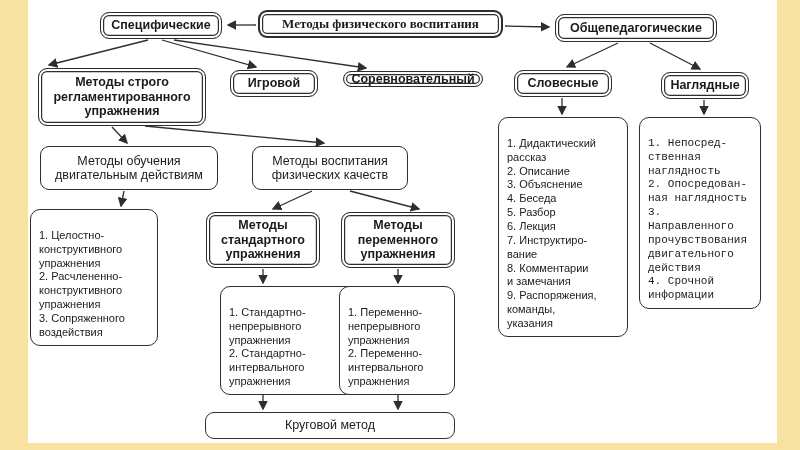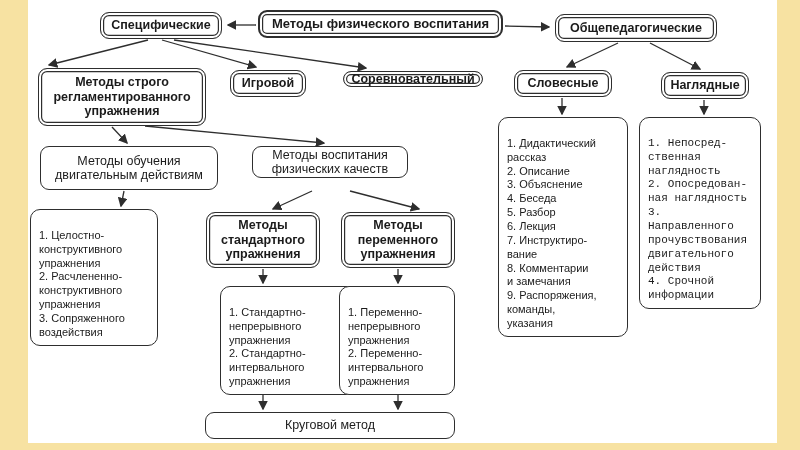--- a/index.html
+++ b/index.html
@@ -22,21 +22,21 @@
     border:1.6px solid #2e2e2e;
     border-radius:9px;
     box-sizing:border-box;
     display:flex;align-items:center;justify-content:center;
     text-align:center;
     font-size:12.5px;line-height:1.15;
     white-space:pre-line;
     padding:2px 4px;
   }
   .dbl{ box-shadow: inset 0 0 0 2px #ffffff, inset 0 0 0 3.2px #2e2e2e; font-weight: bold; }
-  .root{ font-weight:bold; font-size:13px; border-width:2px; }
+  .root{ font-weight:bold; font-size:13px; border-width:2px;font-family:Liberation Serif, serif; }
   .list{
     display:block;
     text-align:left;
     font-size:11px;line-height:1.26;
     padding:5px 8px;
     border-radius:10px;
     height:auto;
   }
 </style>
 </head>
@@ -84,42 +84,42 @@
   <div class="node dbl" style="left:555px;top:14px;width:162px;height:28px;">
     <span>Общепедагогические</span>
   </div>
 
   <div class="node dbl" style="left:38px;top:68px;width:168px;height:58px;">
     <span>Методы строго
 регламентированного
 упражнения</span>
   </div>
 
-  <div class="node dbl" style="left:230px;top:70px;width:76px;height:27px;text-align:center;">
+  <div class="node dbl" style="left:230px;top:70px;width:88px;height:27px;text-align:center;">
     <span>Игровой</span>
   </div>
 
   <div class="node dbl" style="left:343px;top:71px;width:140px;height:16px;">
     <span>Соревновательный</span>
   </div>
 
   <div class="node dbl" style="left:514px;top:70px;width:98px;height:27px;">
     <span>Словесные</span>
   </div>
 
   <div class="node dbl" style="left:661px;top:72px;width:88px;height:27px;">
     <span>Наглядные</span>
   </div>
 
   <div class="node" style="left:40px;top:146px;width:178px;height:44px;">
     <span>Методы обучения
 двигательным действиям</span>
   </div>
 
-  <div class="node" style="left:252px;top:146px;width:156px;height:32px;">
+  <div class="node" style="left:252px;top:146px;width:156px;height:44px;">
     <span>Методы воспитания
 физических качеств</span>
   </div>
 
   <div class="node list" style="left:30px;top:209px;width:128px;padding-left:8px;">
     <span>1. Целостно-
 конструктивного
 упражнения
 2. Расчлененно-
 конструктивного

